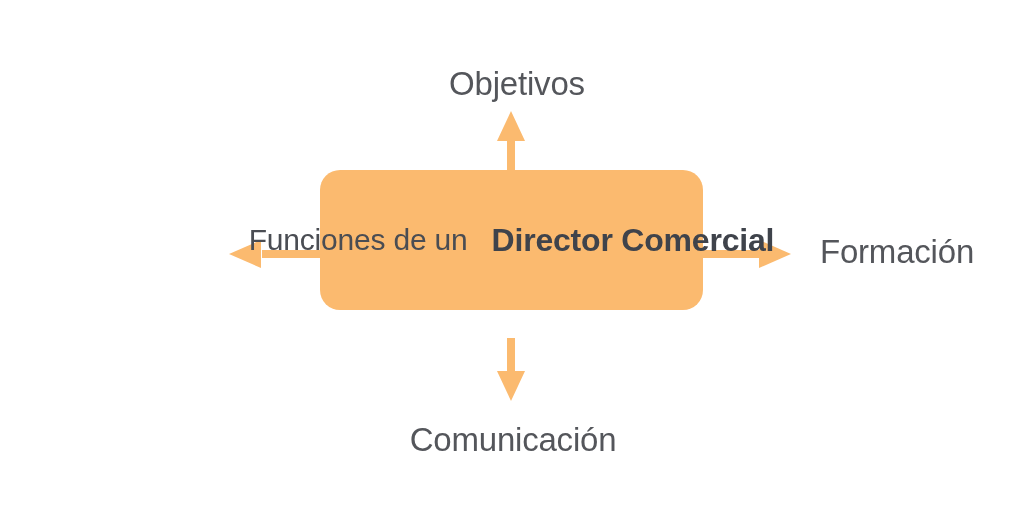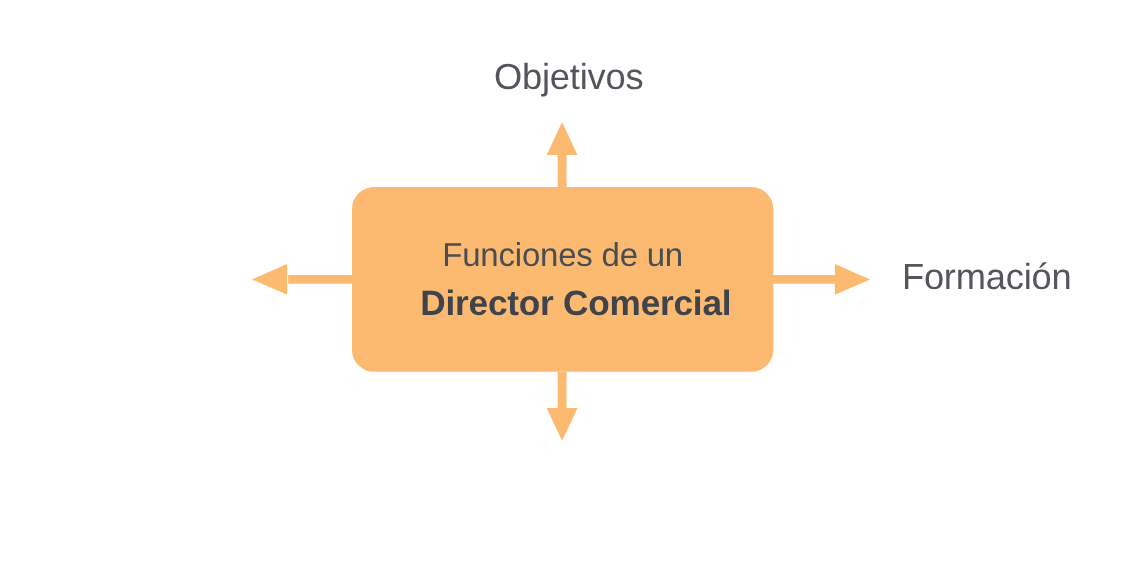--- a/index.html
+++ b/index.html
@@ -20,25 +20,24 @@
     left: 0;
     top: 0;
     width: 1024px;
     height: 514px;
   }
   .center-box {
     position: absolute;
     left: 320px;
     top: 170px;
     width: 383px;
-    height: 168px;
+    height: 140px;
     background: #FBBA6F;
     border-radius: 20px;
     display: flex;
-    flex-direction: column;
     align-items: center;
     justify-content: center;
     text-align: center;
   }
   .center-line1 {
     font-size: 30px;
     line-height: 42px;
     font-weight: 400;
     color: #4A4D53;
     letter-spacing: -0.2px;
@@ -55,21 +54,21 @@
   }
   .node-label {
     position: absolute;
     transform: translate(-50%, -50%);
     font-size: 33px;
     font-weight: 400;
     color: #54565B;
     letter-spacing: -0.2px;
     white-space: nowrap;
   }
-  .label-top    { left: 517px; top: 70px;  }
+  .label-top    { left: 517px; top: 84px;  }
   .label-right  { left: 897px; top: 252px; }
   .label-bottom { left: 513px; top: 440px; }
   .label-left   { left: 128px; top: 252px; }
 </style>
 </head>
 <body>
 
 <div class="canvas">
 
   <svg class="arrow-layer" viewBox="0 0 1024 514" xmlns="http://www.w3.org/2000/svg">
@@ -98,15 +97,16 @@
 
   <div class="center-box">
     <div class="center-line1">Funciones de un</div>
     <div class="center-line2">Director Comercial</div>
   </div>
 
   <div class="node-label label-top">Objetivos</div>
 
   <div class="node-label label-right">Formación</div>
 
+  <div class="node-label label-bottom">Comunicación</div>
 
 
 </div>
 
 </body></html>

